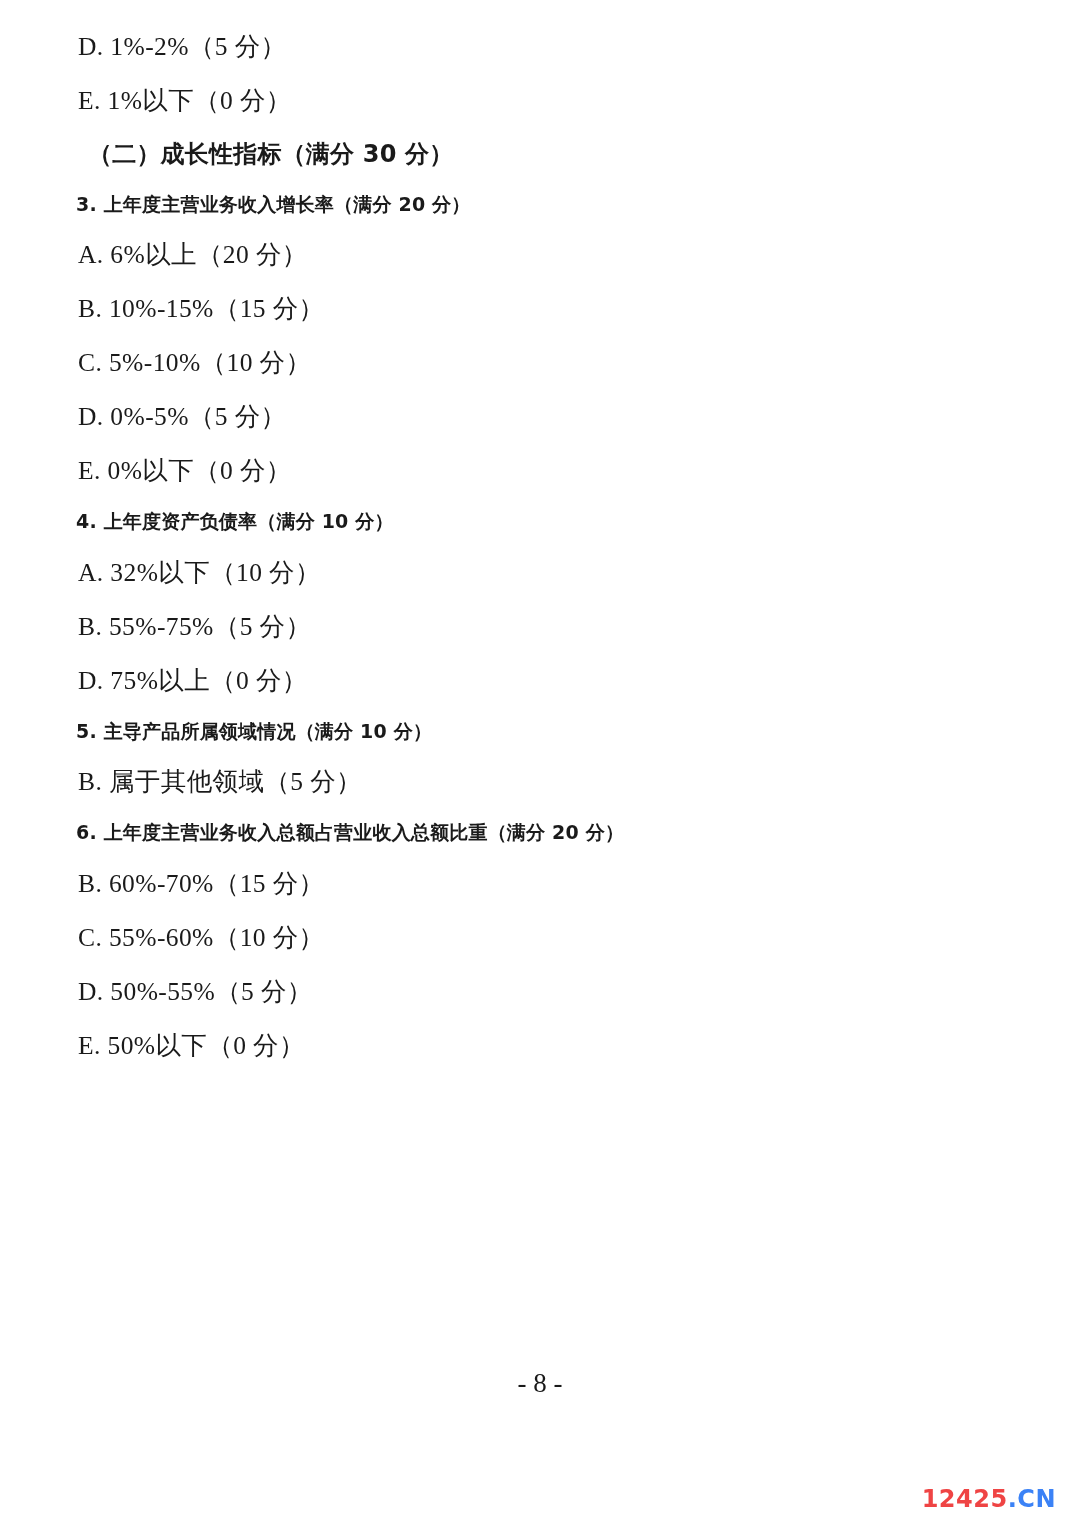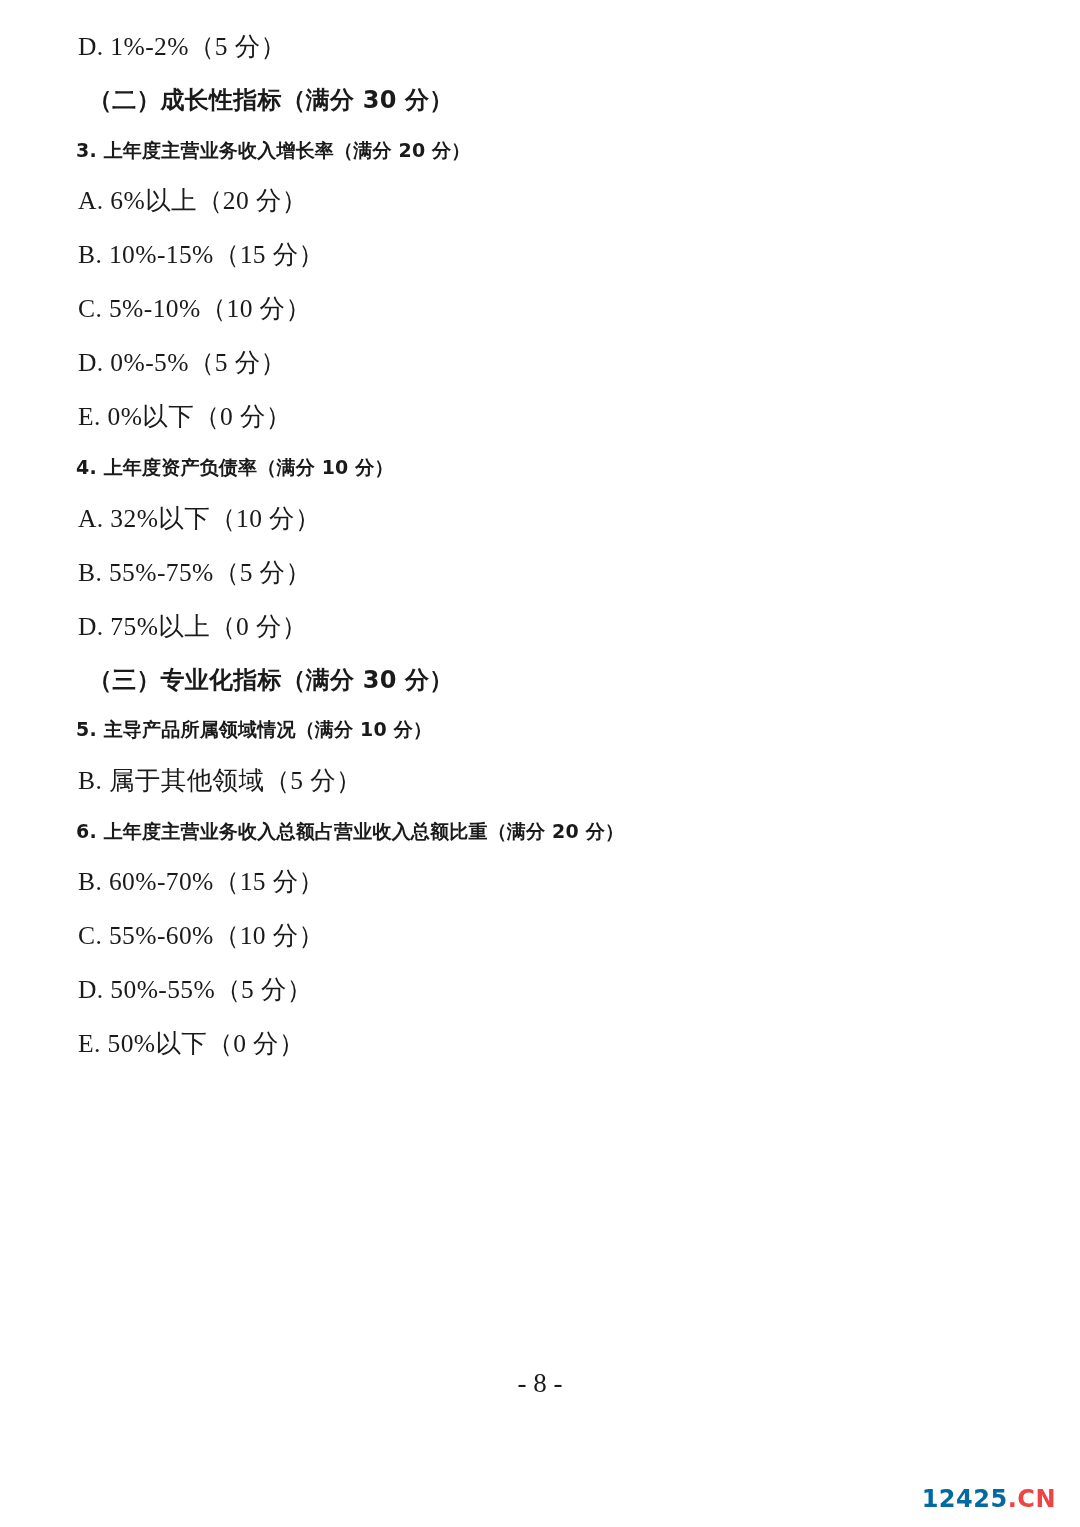--- a/index.html
+++ b/index.html
@@ -60,41 +60,41 @@
   }
   .watermark {
     position: absolute;
     right: 24px;
     bottom: 14px;
     font-family: "DejaVu Sans", "Liberation Sans", sans-serif;
     font-size: 24px;
     font-weight: bold;
     letter-spacing: 0.5px;
   }
-  .wm-dark { color: #0369a1; }
-  .wm-red { color: #ef4444; text-align: center; }
+  .wm-dark { color: #ef4444; }
+  .wm-red { color: #3b82f6; text-align: center; }
 </style>
 </head>
 <body>
 
 <div class="page">
 
   <p class="line opt">D. 1%-2%（5 分）</p>
+  <p class="line opt">E. 1%以下（0 分）</p>
   <p class="line section">（二）成长性指标（满分 30 分）</p>
   <p class="line heading">3. 上年度主营业务收入增长率（满分 20 分）</p>
   <p class="line opt">A. 6%以上（20 分）</p>
   <p class="line opt">B. 10%-15%（15 分）</p>
   <p class="line opt">C. 5%-10%（10 分）</p>
   <p class="line opt">D. 0%-5%（5 分）</p>
   <p class="line opt">E. 0%以下（0 分）</p>
   <p class="line heading">4. 上年度资产负债率（满分 10 分）</p>
   <p class="line opt">A. 32%以下（10 分）</p>
   <p class="line opt">B. 55%-75%（5 分）</p>
   <p class="line opt">D. 75%以上（0 分）</p>
-  <p class="line section">（三）专业化指标（满分 30 分）</p>
   <p class="line heading">5. 主导产品所属领域情况（满分 10 分）</p>
   <p class="line opt">B. 属于其他领域（5 分）</p>
   <p class="line heading">6. 上年度主营业务收入总额占营业收入总额比重（满分 20 分）</p>
   <p class="line opt">B. 60%-70%（15 分）</p>
   <p class="line opt">C. 55%-60%（10 分）</p>
   <p class="line opt">D. 50%-55%（5 分）</p>
   <p class="line opt">E. 50%以下（0 分）</p>
 
 </div>
 

